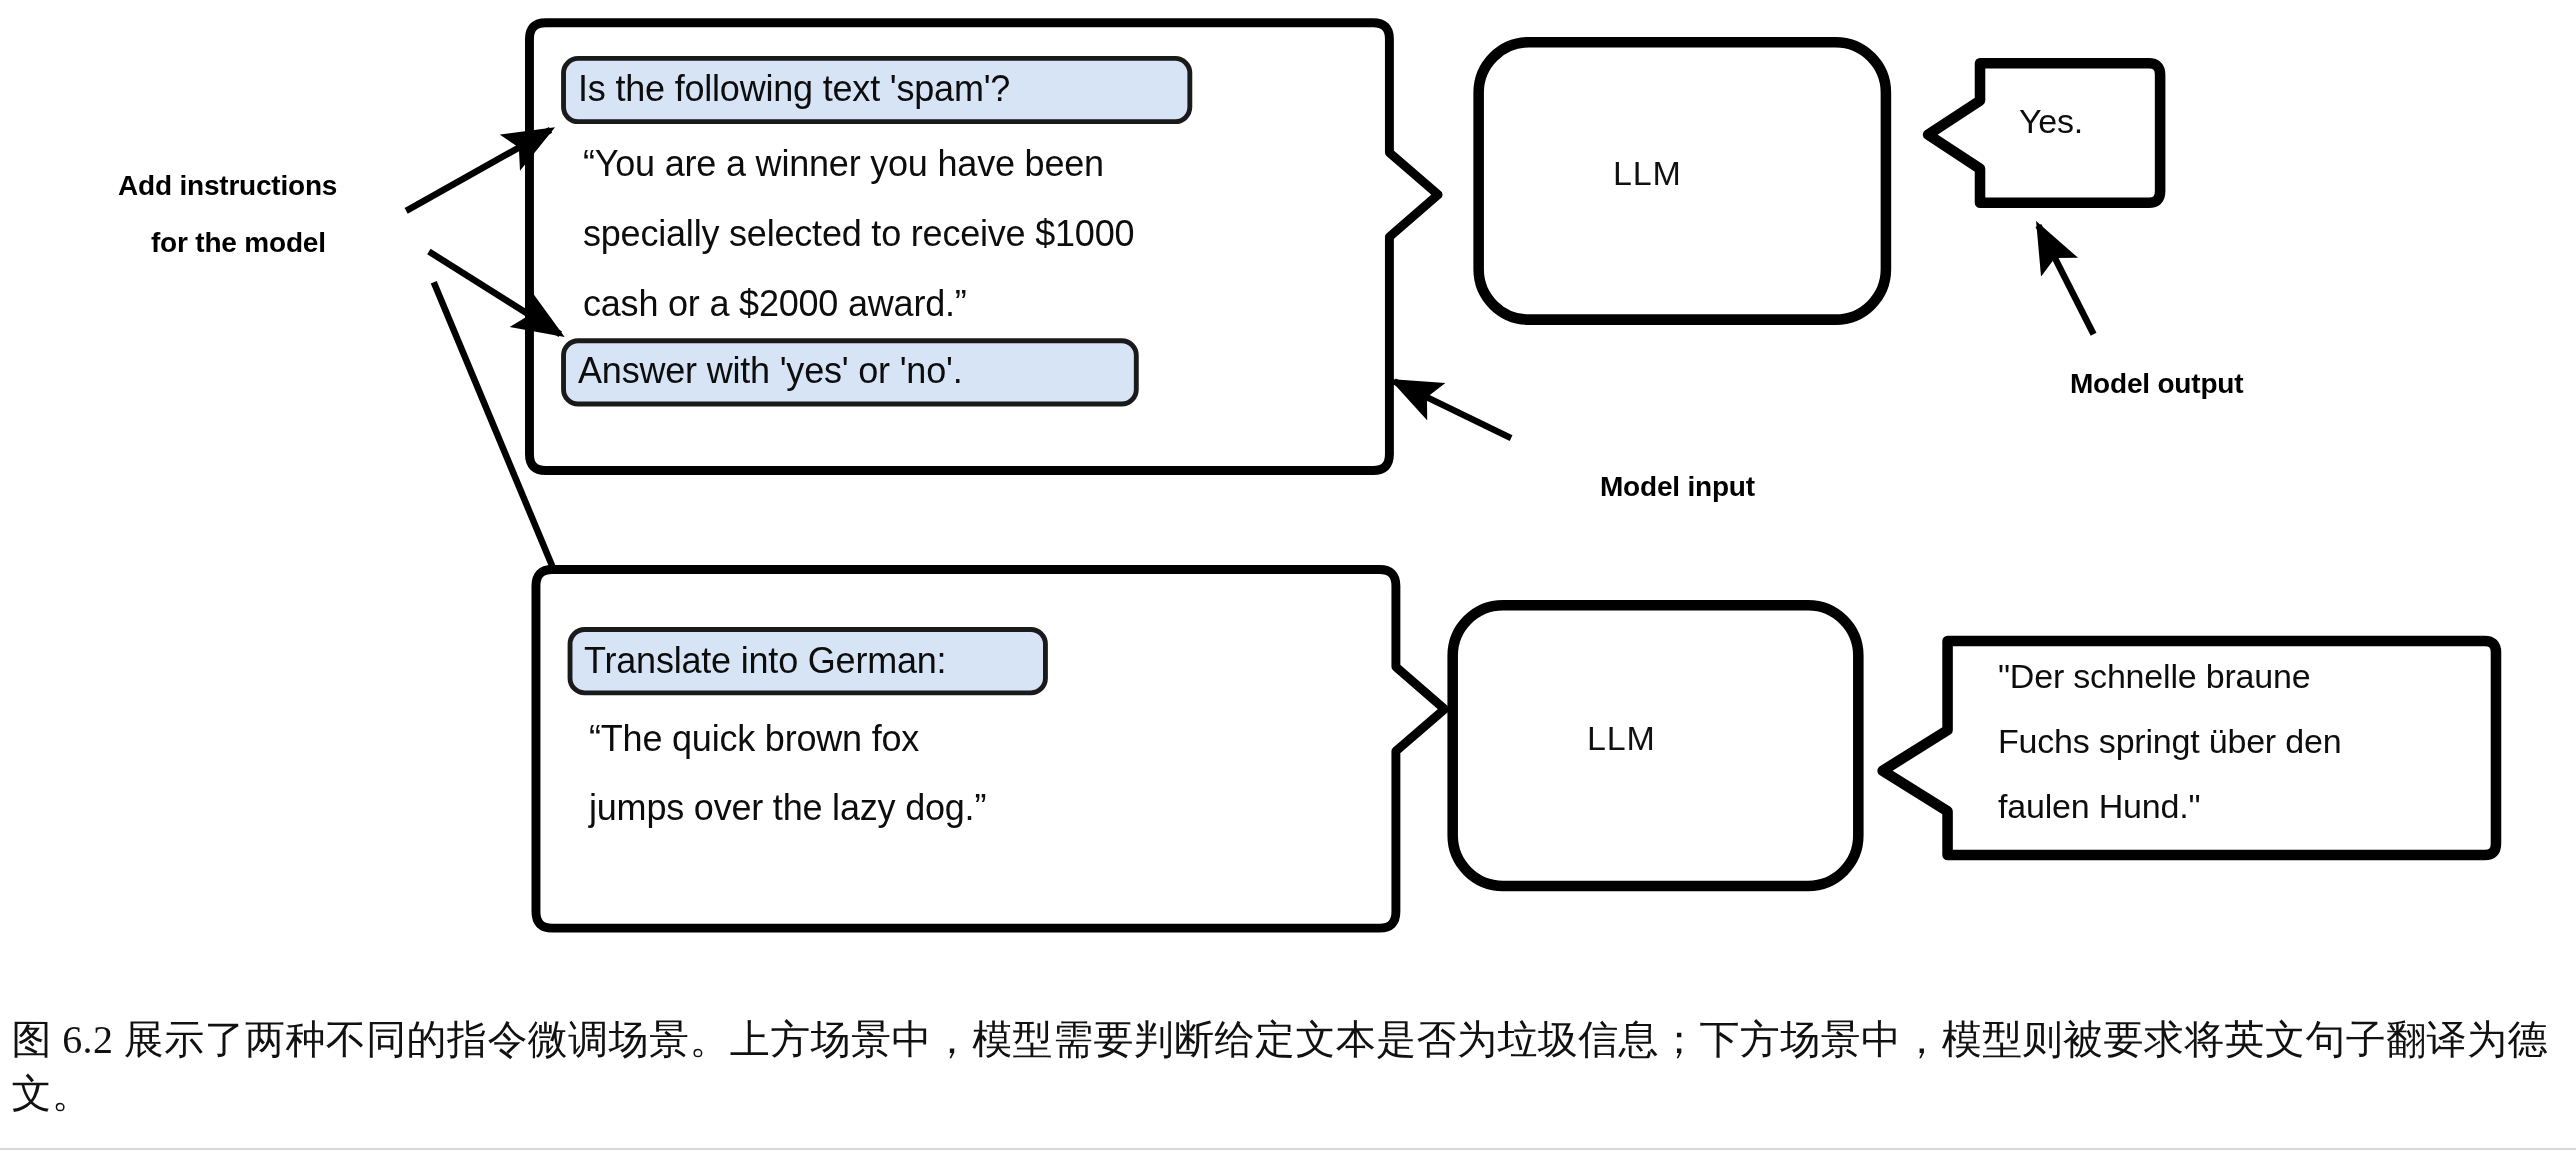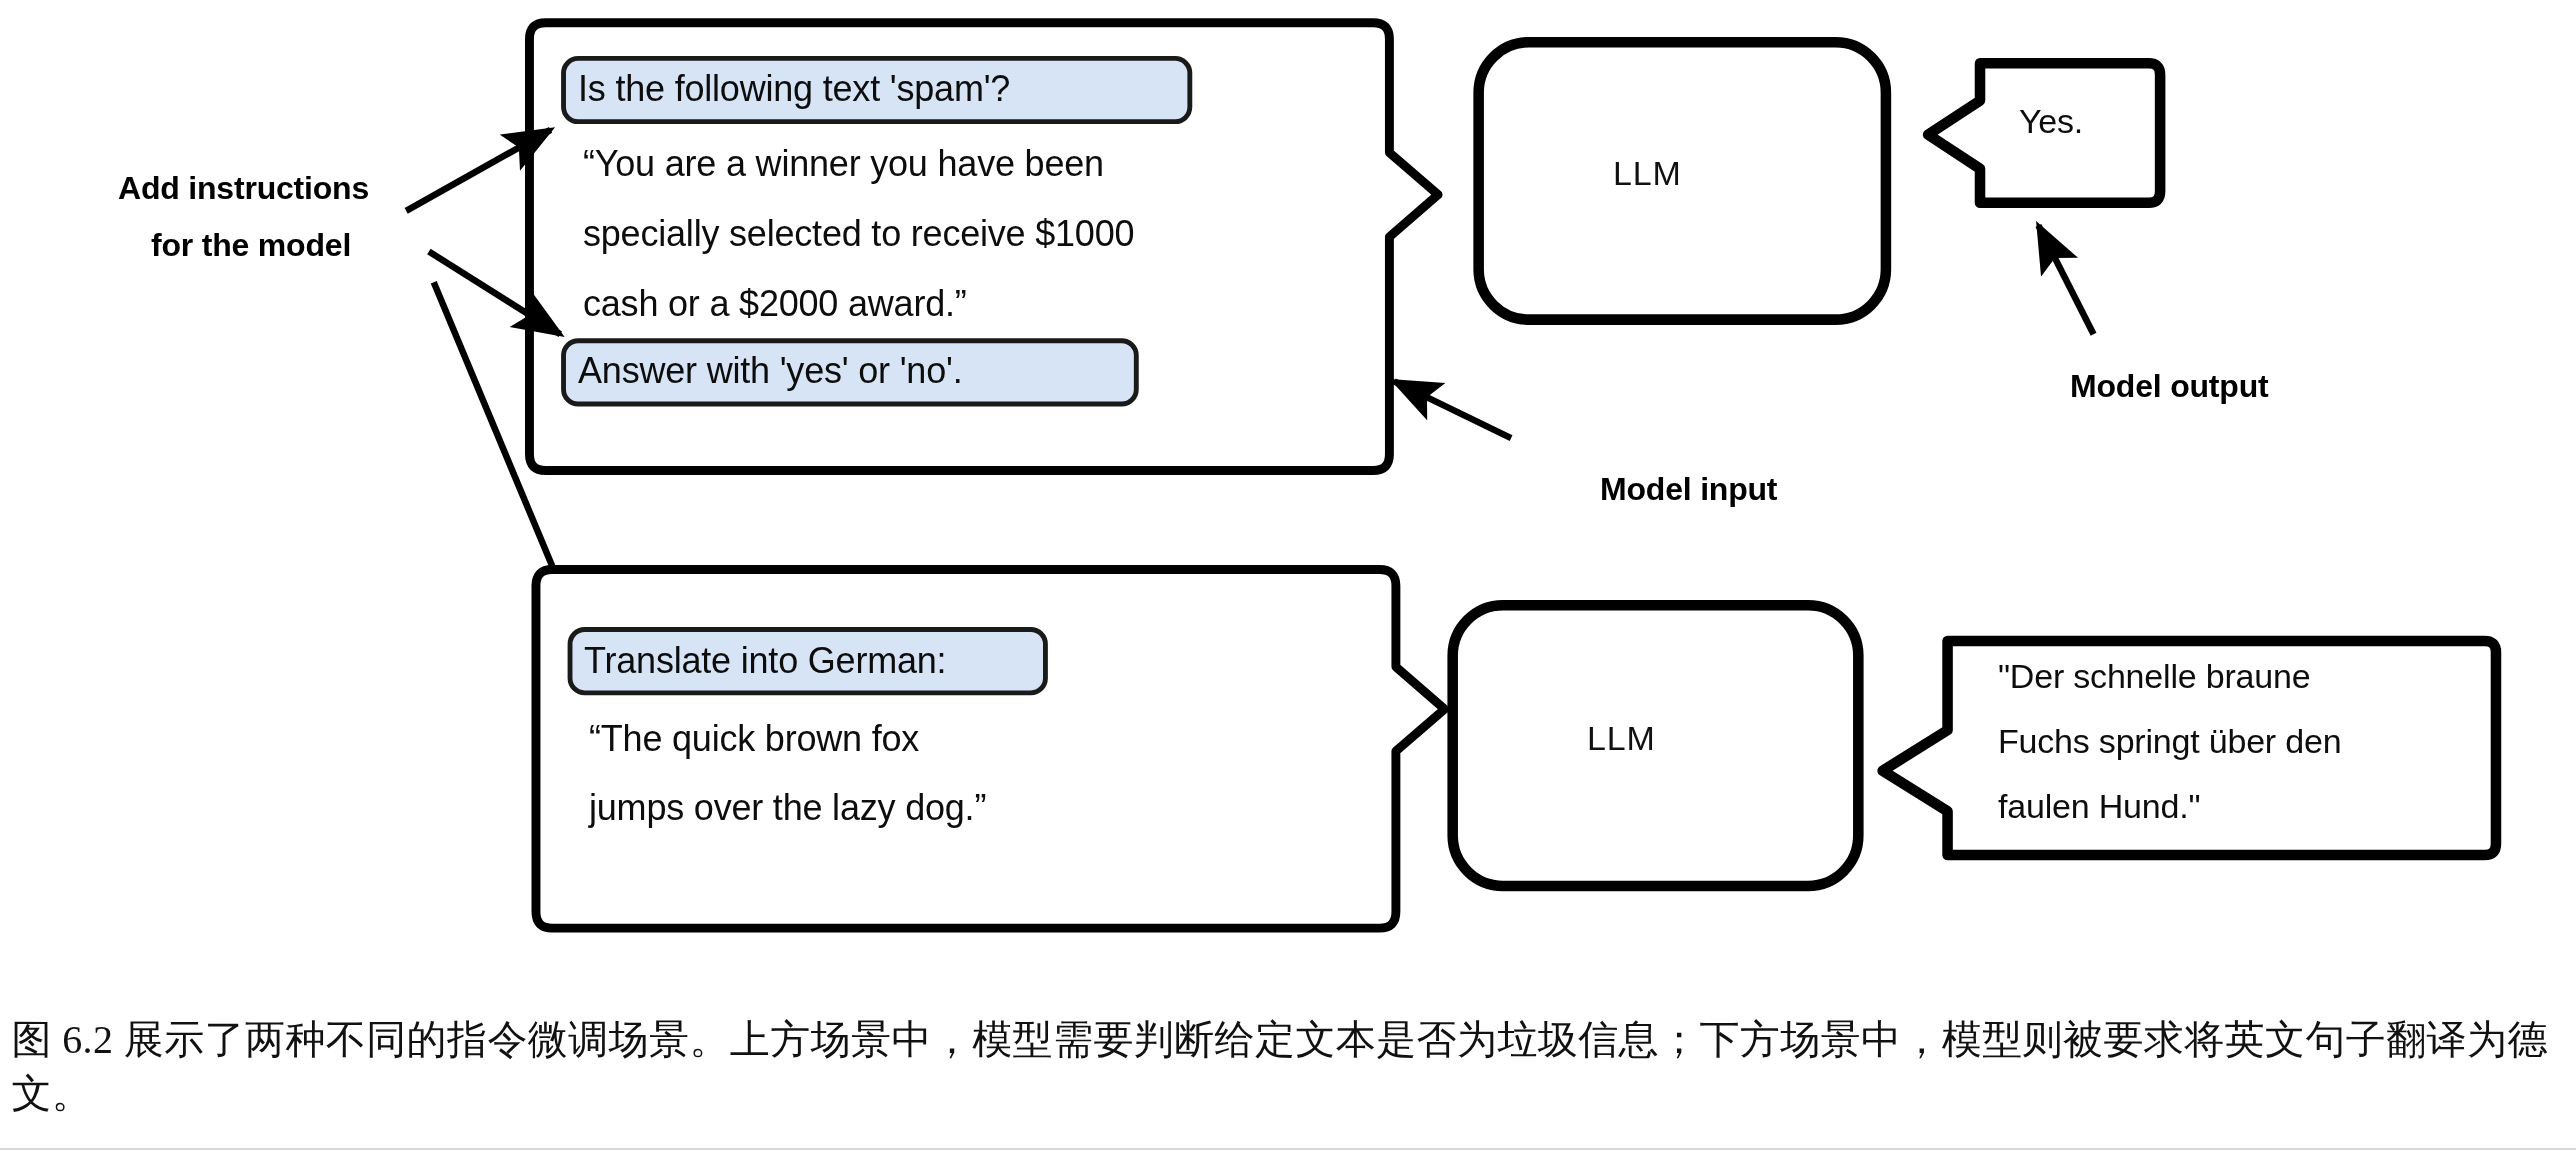--- a/index.html
+++ b/index.html
@@ -53,21 +53,21 @@
     letter-spacing: 0.8px;
     color: #111;
   }
 
   .bubble-line {
     font-size: 34px;
     letter-spacing: -0.2px;
   }
 
   .annot {
-    font-size: 32px;
+    font-size: 28px;
     font-weight: bold;
     letter-spacing: -0.2px;
     color: #000;
   }
 
   .caption {
     position: absolute;
     left: 11.4px;
     top: 1013px;
     width: 2557px;

